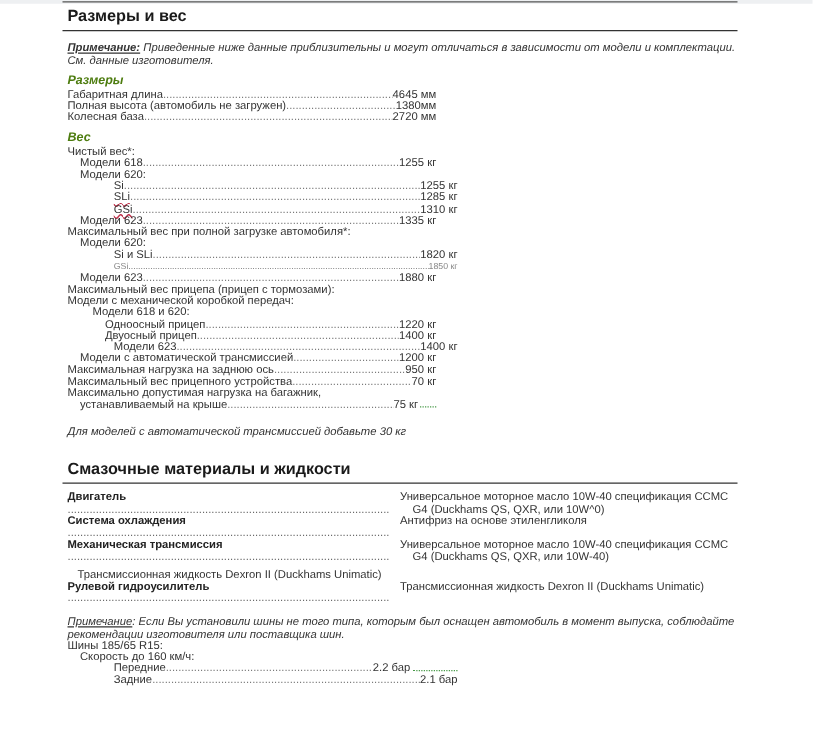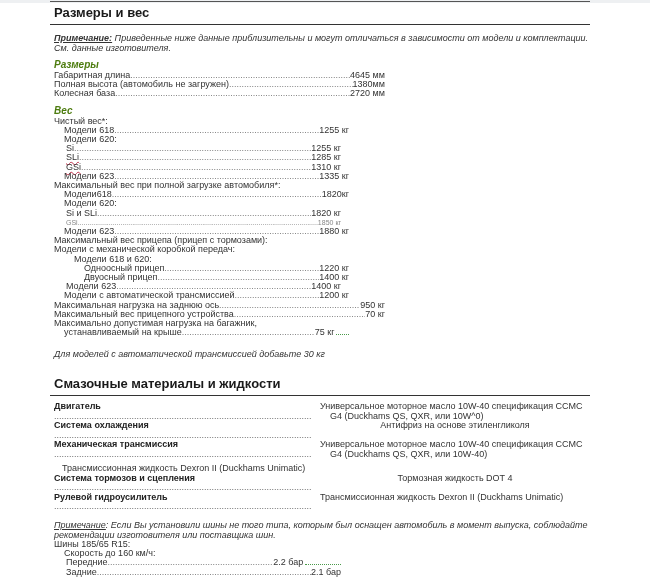--- a/index.html
+++ b/index.html
@@ -14,41 +14,41 @@
   .page { position: absolute; left: 50px; top: 0; width: 540px; }
   .sec-title {
     font-size: 13px; color: #1a1a1a; padding: 3px 0 3px 4px;
     border-bottom: 1px solid #333; line-height: 16px; font-weight: bold;
   }
   .sec-title.top { border-top: 1px solid #555; margin-top: 1px; }
   .note { font-size: 9px; font-style: italic; color: #333; line-height: 10px; margin: 8px 0 0 4px; }
   .note .lbl { font-weight: bold; text-decoration: underline; text-align: center; }
   .note .lbl2 { text-decoration: underline; }
   .sub { font-size: 10px; font-style: italic; color: #4d7c0f; margin: 6px 0 0 4px; line-height: 12px; font-weight: bold; }
-  .row { position: relative; font-size: 9px; line-height: 9.2px; margin-left: 4px; width: 331px; display: flex; white-space: nowrap; color: #333; }
+  .row { position: relative; font-size: 9px; line-height: 9.2px; margin-left: 4px; width: 295px; display: flex; white-space: nowrap; color: #333; }
   .row .lbl { flex: 0 0 auto; }
   .row .dots { flex: 1 1 auto; overflow: hidden; color: #777; }
   .row .dots::after { content: "............................................................................................................................................................................................................"; letter-spacing: 0px; }
   .row .val { flex: 0 0 auto; }
   .plain { font-size: 9px; line-height: 9.2px; margin-left: 4px; color: #333; white-space: nowrap; }
   .i1 { padding-left: 10px; }
   .i2 { padding-left: 20px; }
   .i1r { margin-left: 14px; width: 285px; }
-  .i2r { margin-left: 16px; width: 275px; }
+  .i2r { margin-left: 41px; width: 275px; }
   .i3r { margin-left: 34px; width: 265px; }
   .err { text-decoration: underline wavy #c0304a; }
   .green-tail { display: inline-block; width: 48px; border-bottom: 1px dotted #4a9a4a; height: 6px; margin-left: 2px; }
   .small { font-size: 7px; color: #888; }
   .footnote { font-size: 9px; font-style: italic; color: #333; margin: 12px 0 0 4px; }
   .fl { display: flex; font-size: 9px; line-height: 9.5px; margin-left: 4px; color: #222; }
   .fl .k { width: 258px; display: flex; font-weight: bold; white-space: nowrap; flex-direction: column; }
   .fl .k .dots { flex: 1; overflow: hidden; color: #666; font-weight: normal; }
   .fl .k .dots::after { content: "........................................................................................................................................................."; }
   .fl .v { flex: 1; padding-left: 8px; color: #333; }
-  .fl .v .c { display: block; text-align: center; }
+  .fl .v .c { display: block; }
   .fl .v .ind { display: block; padding-left: 10px; }
   .gap { height: 5px; }
 </style>
 </head>
 <body>
 
 <div class="topbar"></div>
 <div class="page">
 
   <div class="sec-title top">Размеры и вес</div>
@@ -94,25 +94,20 @@
       <span class="dots"></span>
       <span class="val">1310 кг</span>
     </div>
   <div class="row i1r">
       <span class="lbl">Модели 623</span>
       <span class="dots"></span>
       <span class="val">1335 кг</span>
     </div>
 
   <div class="plain">Максимальный вес при полной загрузке автомобиля*:</div>
-  <div class="row i1r">
-      <span class="lbl">Модели618</span>
-      <span class="dots"></span>
-      <span class="val">1820кг</span>
-    </div>
   <div class="plain i1">Модели 620:</div>
   <div class="row i2r">
       <span class="lbl">Si и SLi</span>
       <span class="dots"></span>
       <span class="val">1820 кг</span>
     </div>
   <div class="row i2r small">
       <span class="lbl">GSi</span>
       <span class="dots"></span>
       <span class="val">1850 кг</span>
@@ -190,29 +185,20 @@
         <span class="dots"></span>
       </div>
       <div class="v"><span>Универсальное моторное масло 10W-40 спецификация CCMC</span><span class="ind">G4 (Duckhams QS, QXR, или 10W-40)</span></div>
     </div>
   <div class="gap"></div>
   <div class="fl">
       <div class="v"><span>Трансмиссионная жидкость Dexron II (Duckhams Unimatic)</span></div>
     </div>
   <div class="fl">
       <div class="k">
-        <span>Система тормозов и сцепления</span>
-        <span class="dots"></span>
-      </div>
-      <div class="v">
-        <span class="c">Тормозная жидкость DOT 4</span>
-      </div>
-    </div>
-  <div class="fl">
-      <div class="k">
         <span>Рулевой гидроусилитель</span>
         <span class="dots"></span>
       </div>
       <div class="v"><span>Трансмиссионная жидкость Dexron II (Duckhams Unimatic)</span></div>
     </div>
 
   <div class="note"><span class="lbl2">Примечание</span><span>: Если Вы установили шины не того типа, которым был оснащен автомобиль в момент выпуска, соблюдайте рекомендации изготовителя или поставщика шин.</span></div>
   <div class="plain">Шины 185/65 R15:</div>
   <div class="plain i1">Скорость до 160 км/ч:</div>
   <div class="row i2r">

